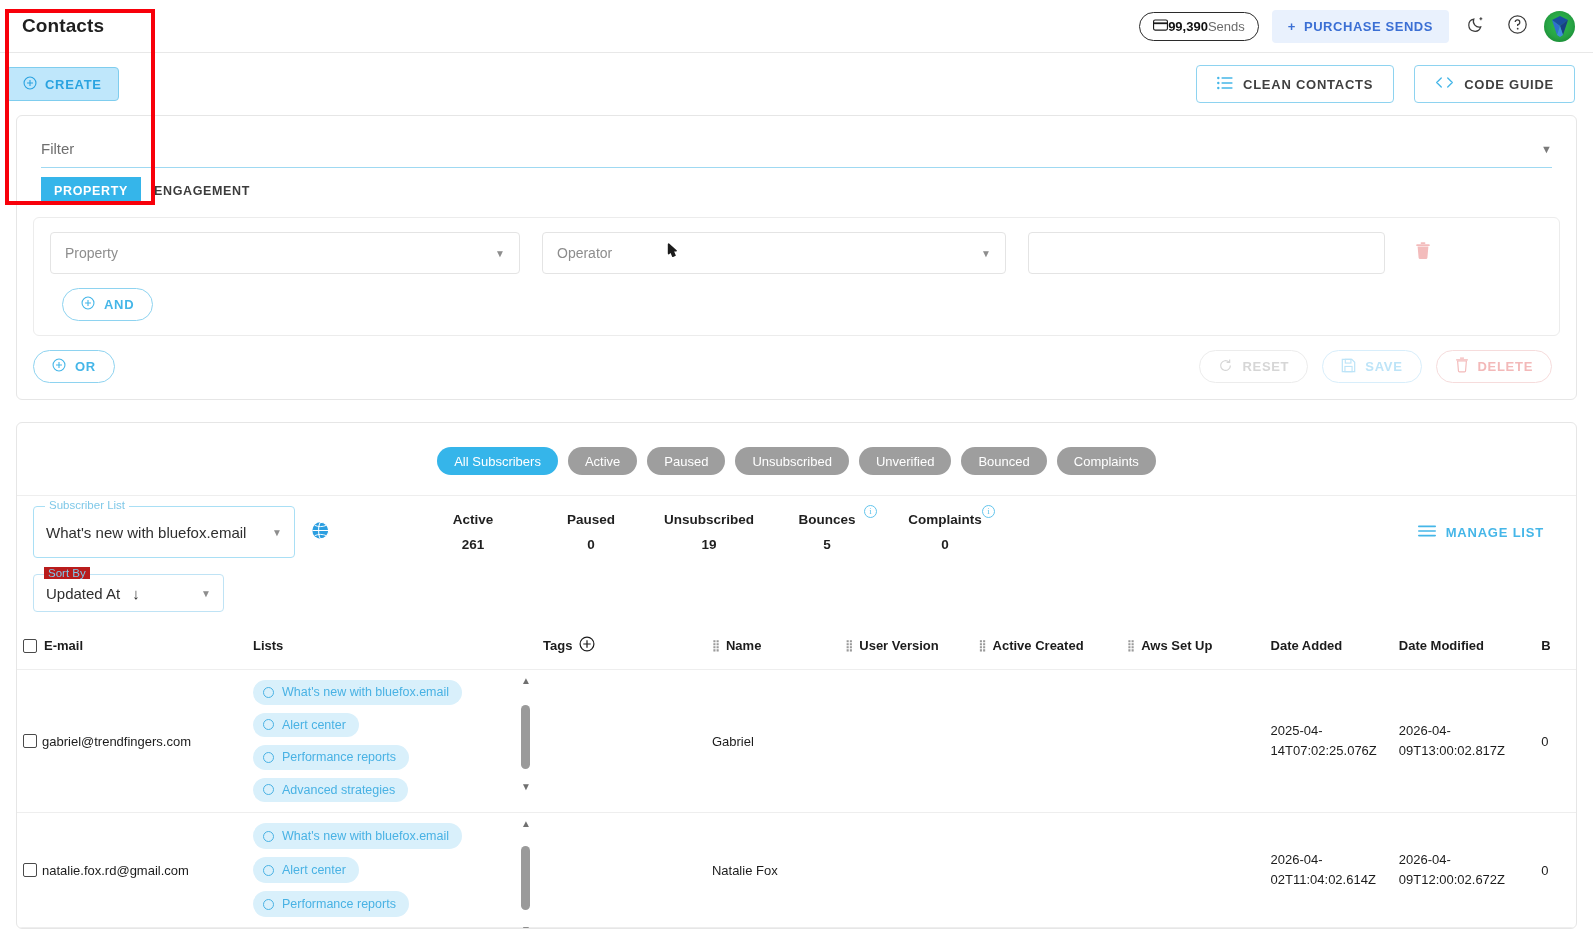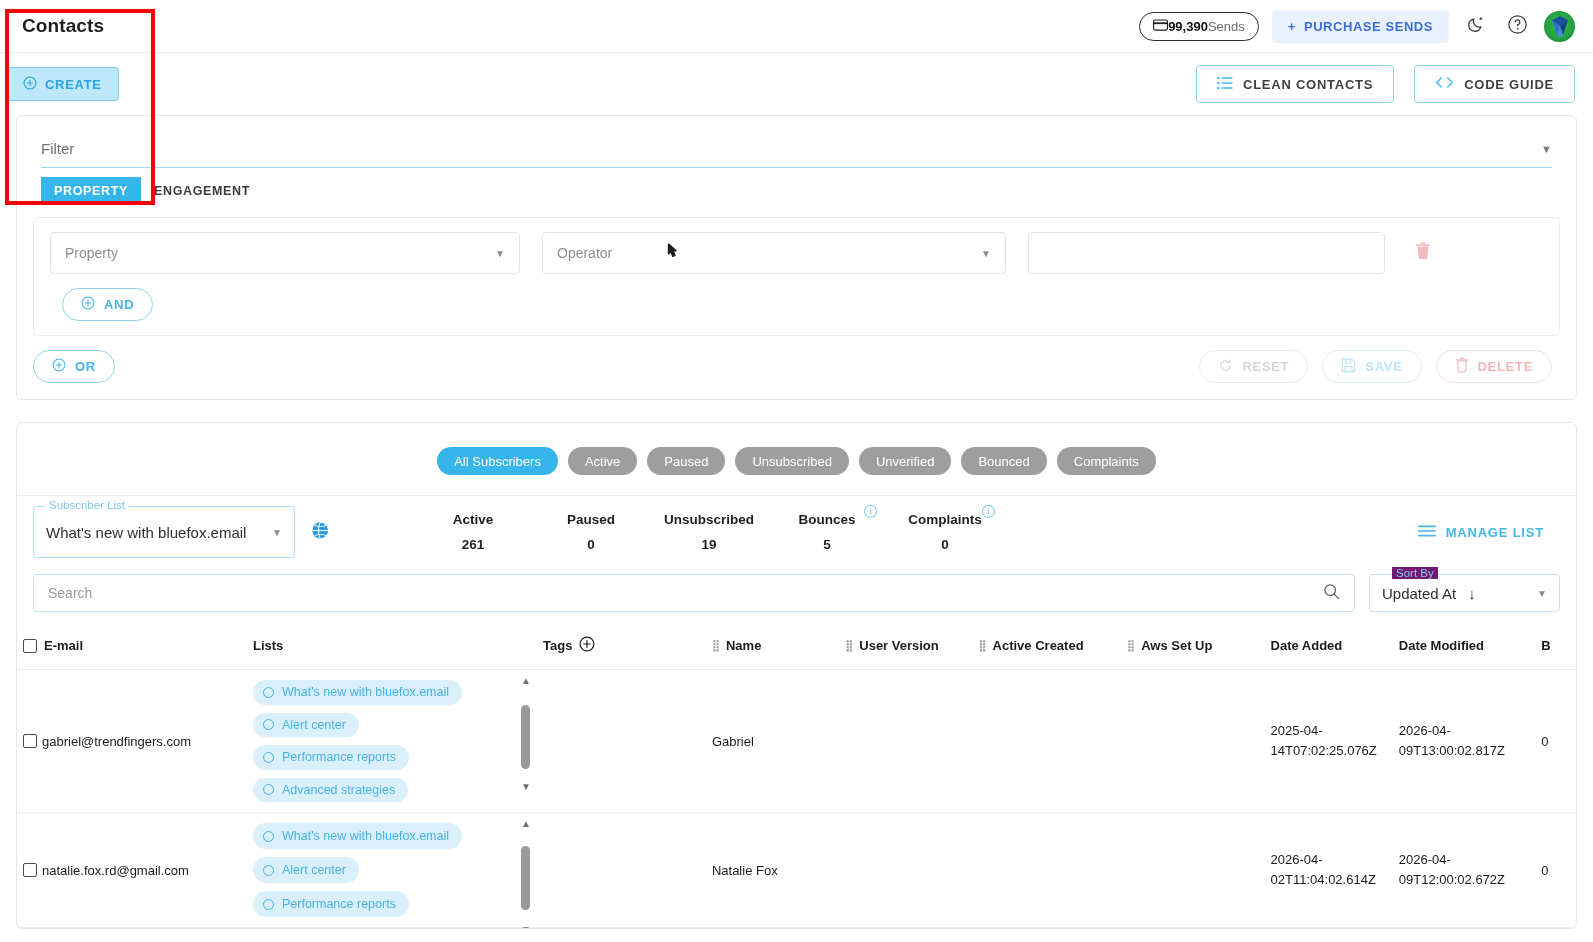--- a/index.html
+++ b/index.html
@@ -201,21 +201,21 @@
     font-size: 14px; color:#9a9a9a;
   }
   .search-box .mag { margin-left:auto; color:#5a5a5a; }
   .sortby {
     position:relative; width: 191px; height: 38px;
     border: 1px solid #bfe3f5; border-radius: 4px;
     display:flex; align-items:center; padding: 0 12px;
     font-size: 15px; color:#2f2f2f;
   }
   .sortby .legend {
-    position:absolute; top:-8px; left:22px; background:#701a75; padding: 0 4px;
+    position:absolute; top:-8px; left:10px; background:#b91c1c; padding: 0 4px;
     font-size: 11.5px; color:#7fc8e8;
   }
   .sortby .arrow { margin-left: 12px; font-size: 15px; color:#2f2f2f; }
   .sortby .caret { margin-left:auto; color:#8d8d8d; font-size: 10px; }
 
   
   .tbl { width: 100%; border-collapse: collapse; table-layout: fixed; }
   .tbl thead th {
     font-size: 13px; font-weight: bold; color:#1c1c1c;
     text-align:left; padding: 10px 6px 14px 6px;
@@ -508,29 +508,20 @@
               <rect y="5.2" width="18" height="1.6" rx=".8"></rect>
               <rect y="9.8" width="18" height="1.6" rx=".8"></rect>
             </g>
           </svg>
         </span>
         <span>MANAGE LIST</span>
       </div>
     </div>
 
     <div class="search-row">
-      <div class="search-box">
-        <span>Search</span>
-        <span class="mag">
-          <svg width="17" height="17" viewBox="0 0 18 18">
-            <circle cx="7.6" cy="7.6" r="5.6" fill="none" stroke="#5a5a5a" stroke-width="1.3"></circle>
-            <path d="M11.8 11.8 16.6 16.6" stroke="#5a5a5a" stroke-width="1.3" stroke-linecap="round"></path>
-          </svg>
-        </span>
-      </div>
       <div class="sortby">
         <span class="legend">Sort By</span>
         <span>Updated At</span>
         <span class="arrow">↓</span>
         <span class="caret">▼</span>
       </div>
     </div>
 
     <table class="tbl">
       <colgroup>

